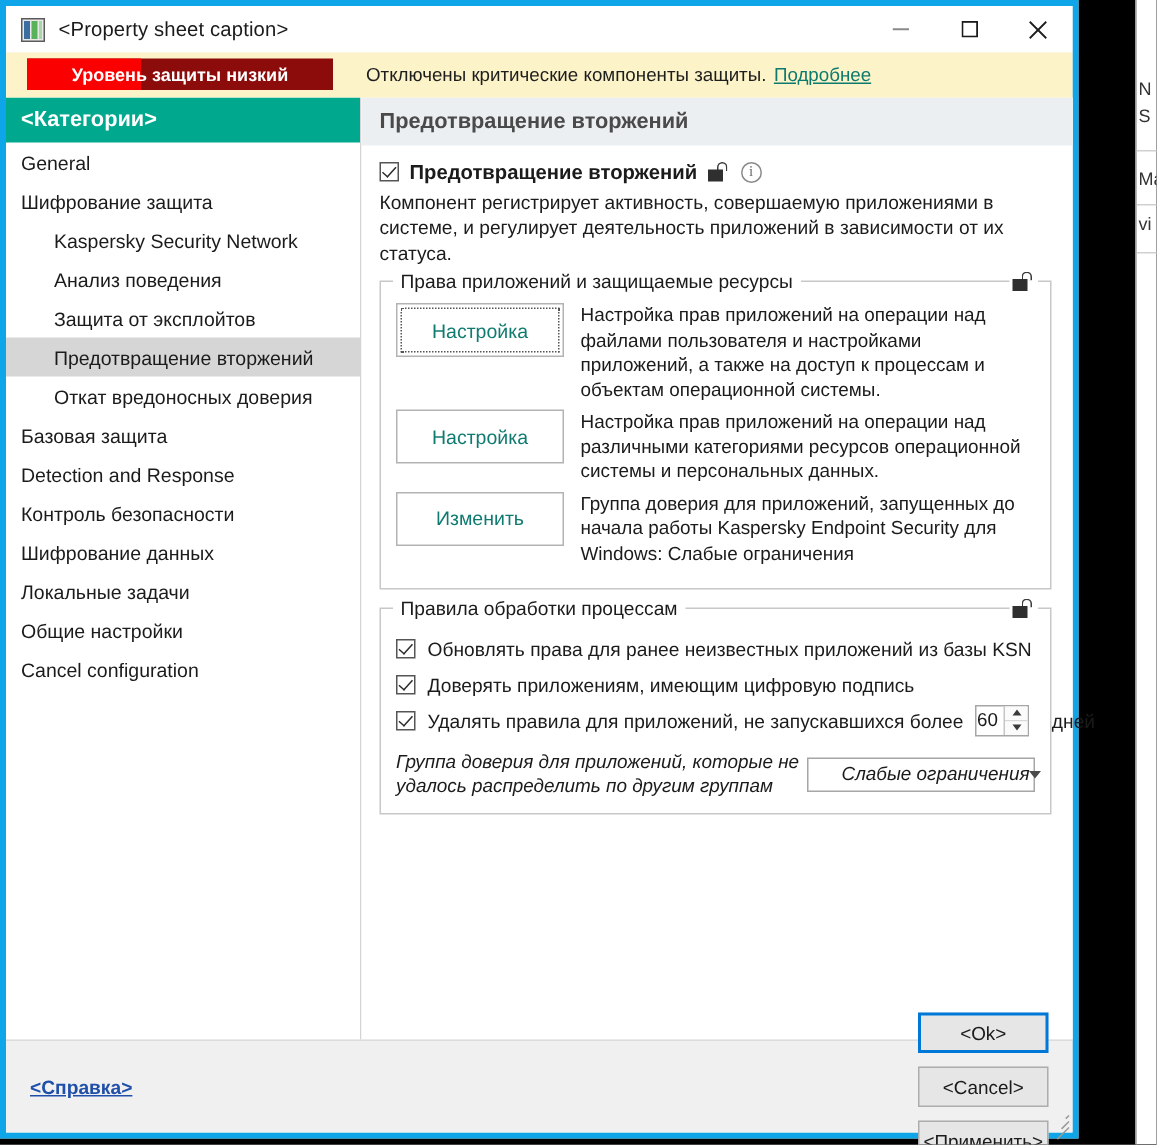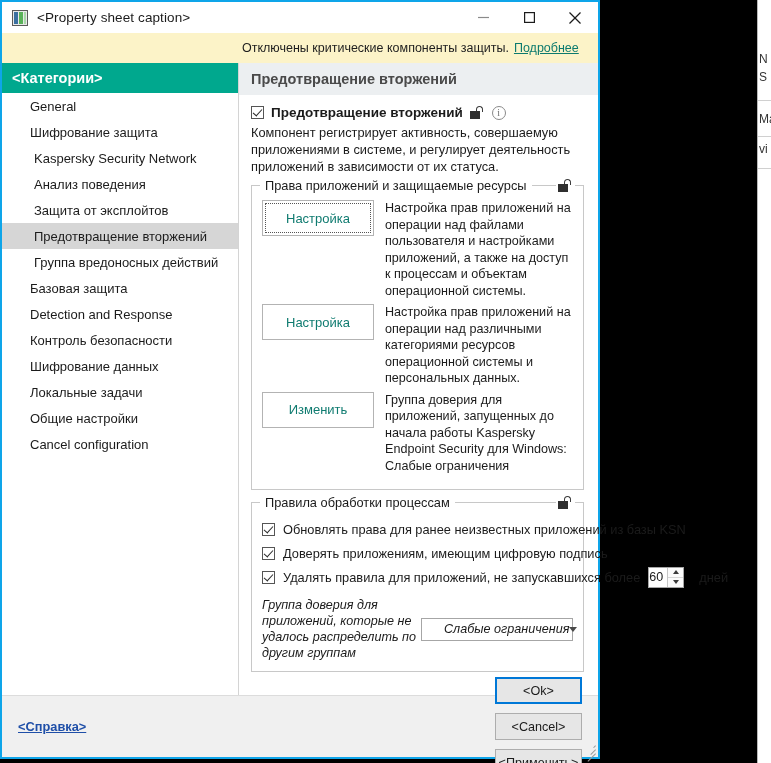--- a/index.html
+++ b/index.html
@@ -31,24 +31,24 @@
   #bg-window .bg-frag { position: absolute; left: 1px; white-space: nowrap; }
   #bg-window .bg-sep {
     position: absolute; left: 0; width: 14px; height: 0;
     border-top: 1px solid #d0d0d0;
   }
 
   
   #dialog {
     position: absolute;
     left: 0; top: 0;
-    width: 600px;
+    width: 719px;
     height: 759px;
     background: #f0f0f0;
-    border: 2px solid #0ea5e9;
+    border: 4px solid #0ea5e9;
     box-sizing: border-box;
     display: flex;
     flex-direction: column;
   }
 
   
   #titlebar {
     height: 31px;
     min-height: 31px;
     background: #ffffff;
@@ -159,21 +159,21 @@
     padding-left: 10px;
     box-sizing: border-box;
   }
   .nav-item {
     height: 26px;
     display: flex;
     align-items: center;
     font-size: 13px;
     color: #1b1b1b;
     cursor: default;
-    padding-left: 28px;
+    padding-left: 10px;
     box-sizing: border-box;
     white-space: nowrap;
   }
   .nav-item.indent { padding-left: 32px; }
   .nav-item.selected { background: #d6d6d6; }
 
   
   #content {
     flex: 1;
     background: #ffffff;
@@ -489,36 +489,40 @@
       <div class="win-btn">
         <svg width="12" height="12" viewBox="0 0 12 12">
             <line x1="0.5" y1="0.5" x2="11.5" y2="11.5" stroke="#1b1b1b" stroke-width="1.2"></line>
             <line x1="11.5" y1="0.5" x2="0.5" y2="11.5" stroke="#1b1b1b" stroke-width="1.2"></line>
           </svg>
       </div>
     </div>
   </div>
 
   <div id="statusbar">
+    <div id="protection-level">
+      <div class="bar-fill"></div>
+      <div class="bar-text">Уровень защиты низкий</div>
+    </div>
     <div id="status-message">Отключены критические компоненты защиты.</div>
     <a id="status-link">Подробнее</a>
   </div>
 
   <div id="body-area">
 
     <div id="sidebar">
       <div id="sidebar-header">&lt;Категории&gt;</div>
 
       <div class="nav-item">General</div>
       <div class="nav-item">Шифрование защита</div>
       <div class="nav-item indent">Kaspersky Security Network</div>
       <div class="nav-item indent">Анализ поведения</div>
       <div class="nav-item indent">Защита от эксплойтов</div>
       <div class="nav-item indent selected">Предотвращение вторжений</div>
-      <div class="nav-item indent">Группа вредоносных действий</div>
+      <div class="nav-item indent">Откат вредоносных доверия</div>
       <div class="nav-item">Базовая защита</div>
       <div class="nav-item">Detection and Response</div>
       <div class="nav-item">Контроль безопасности</div>
       <div class="nav-item">Шифрование данных</div>
       <div class="nav-item">Локальные задачи</div>
       <div class="nav-item">Общие настройки</div>
       <div class="nav-item">Cancel configuration</div>
     </div>
 
     <div id="content">

